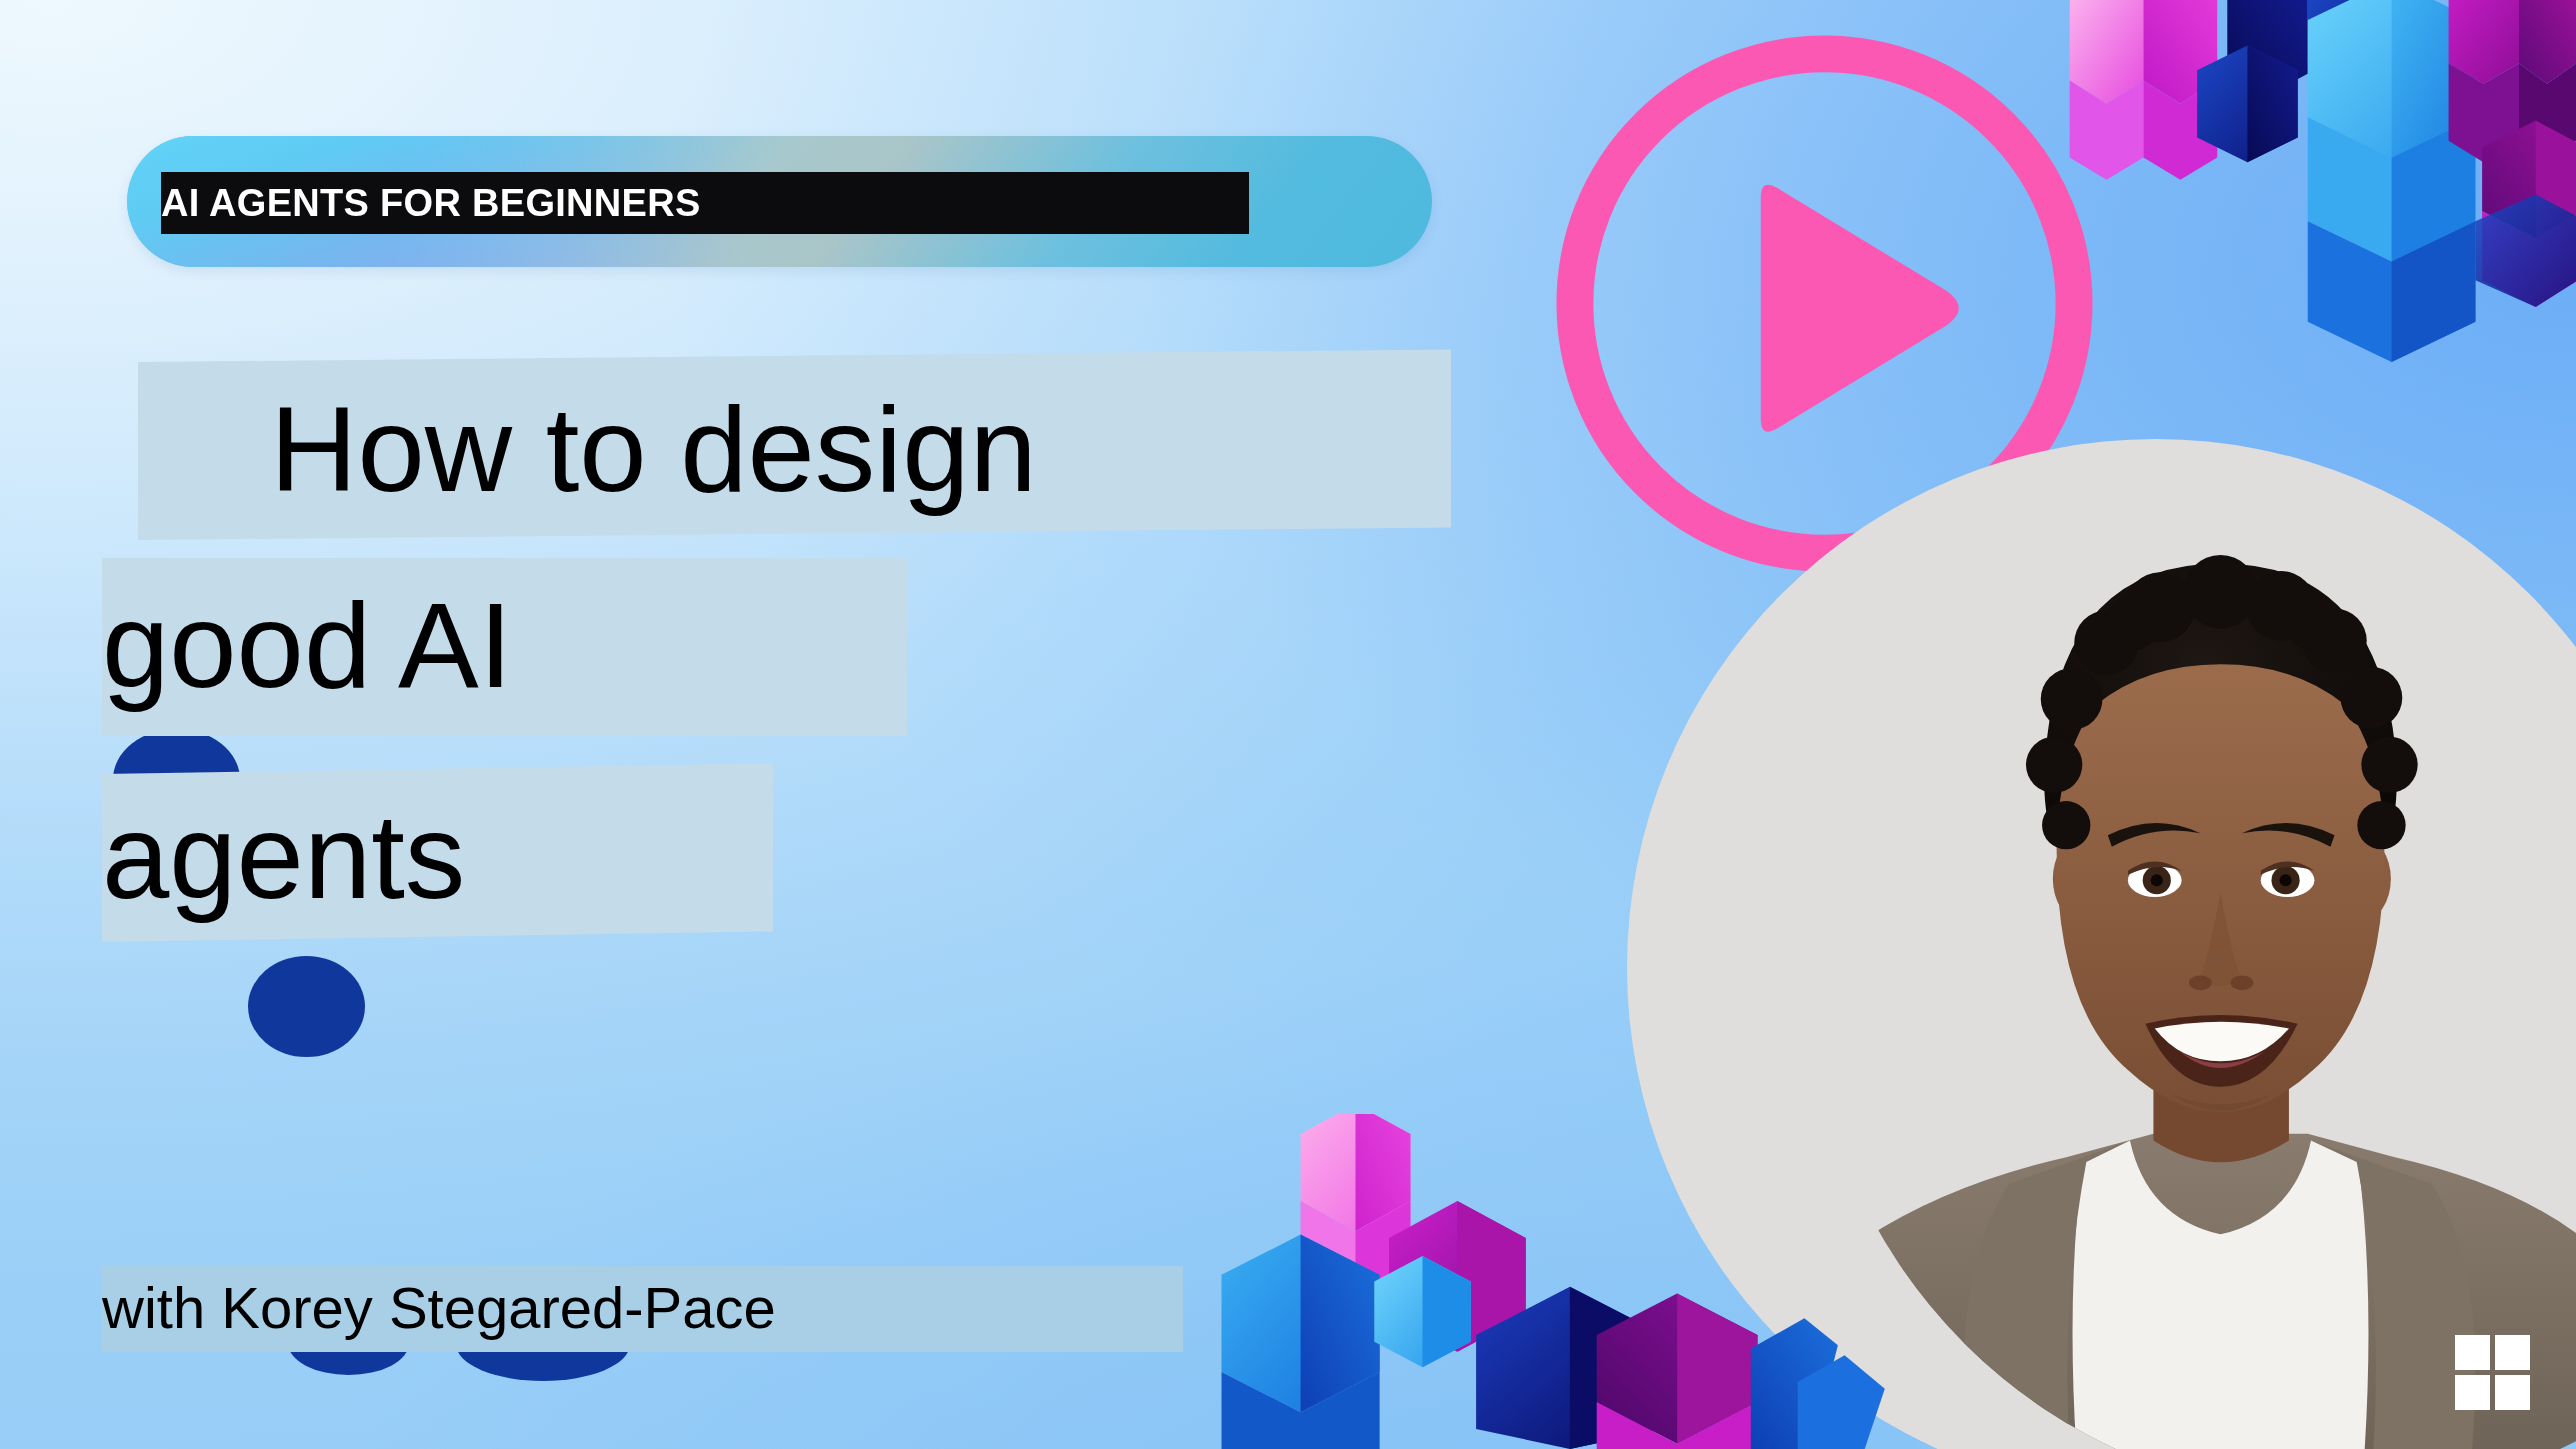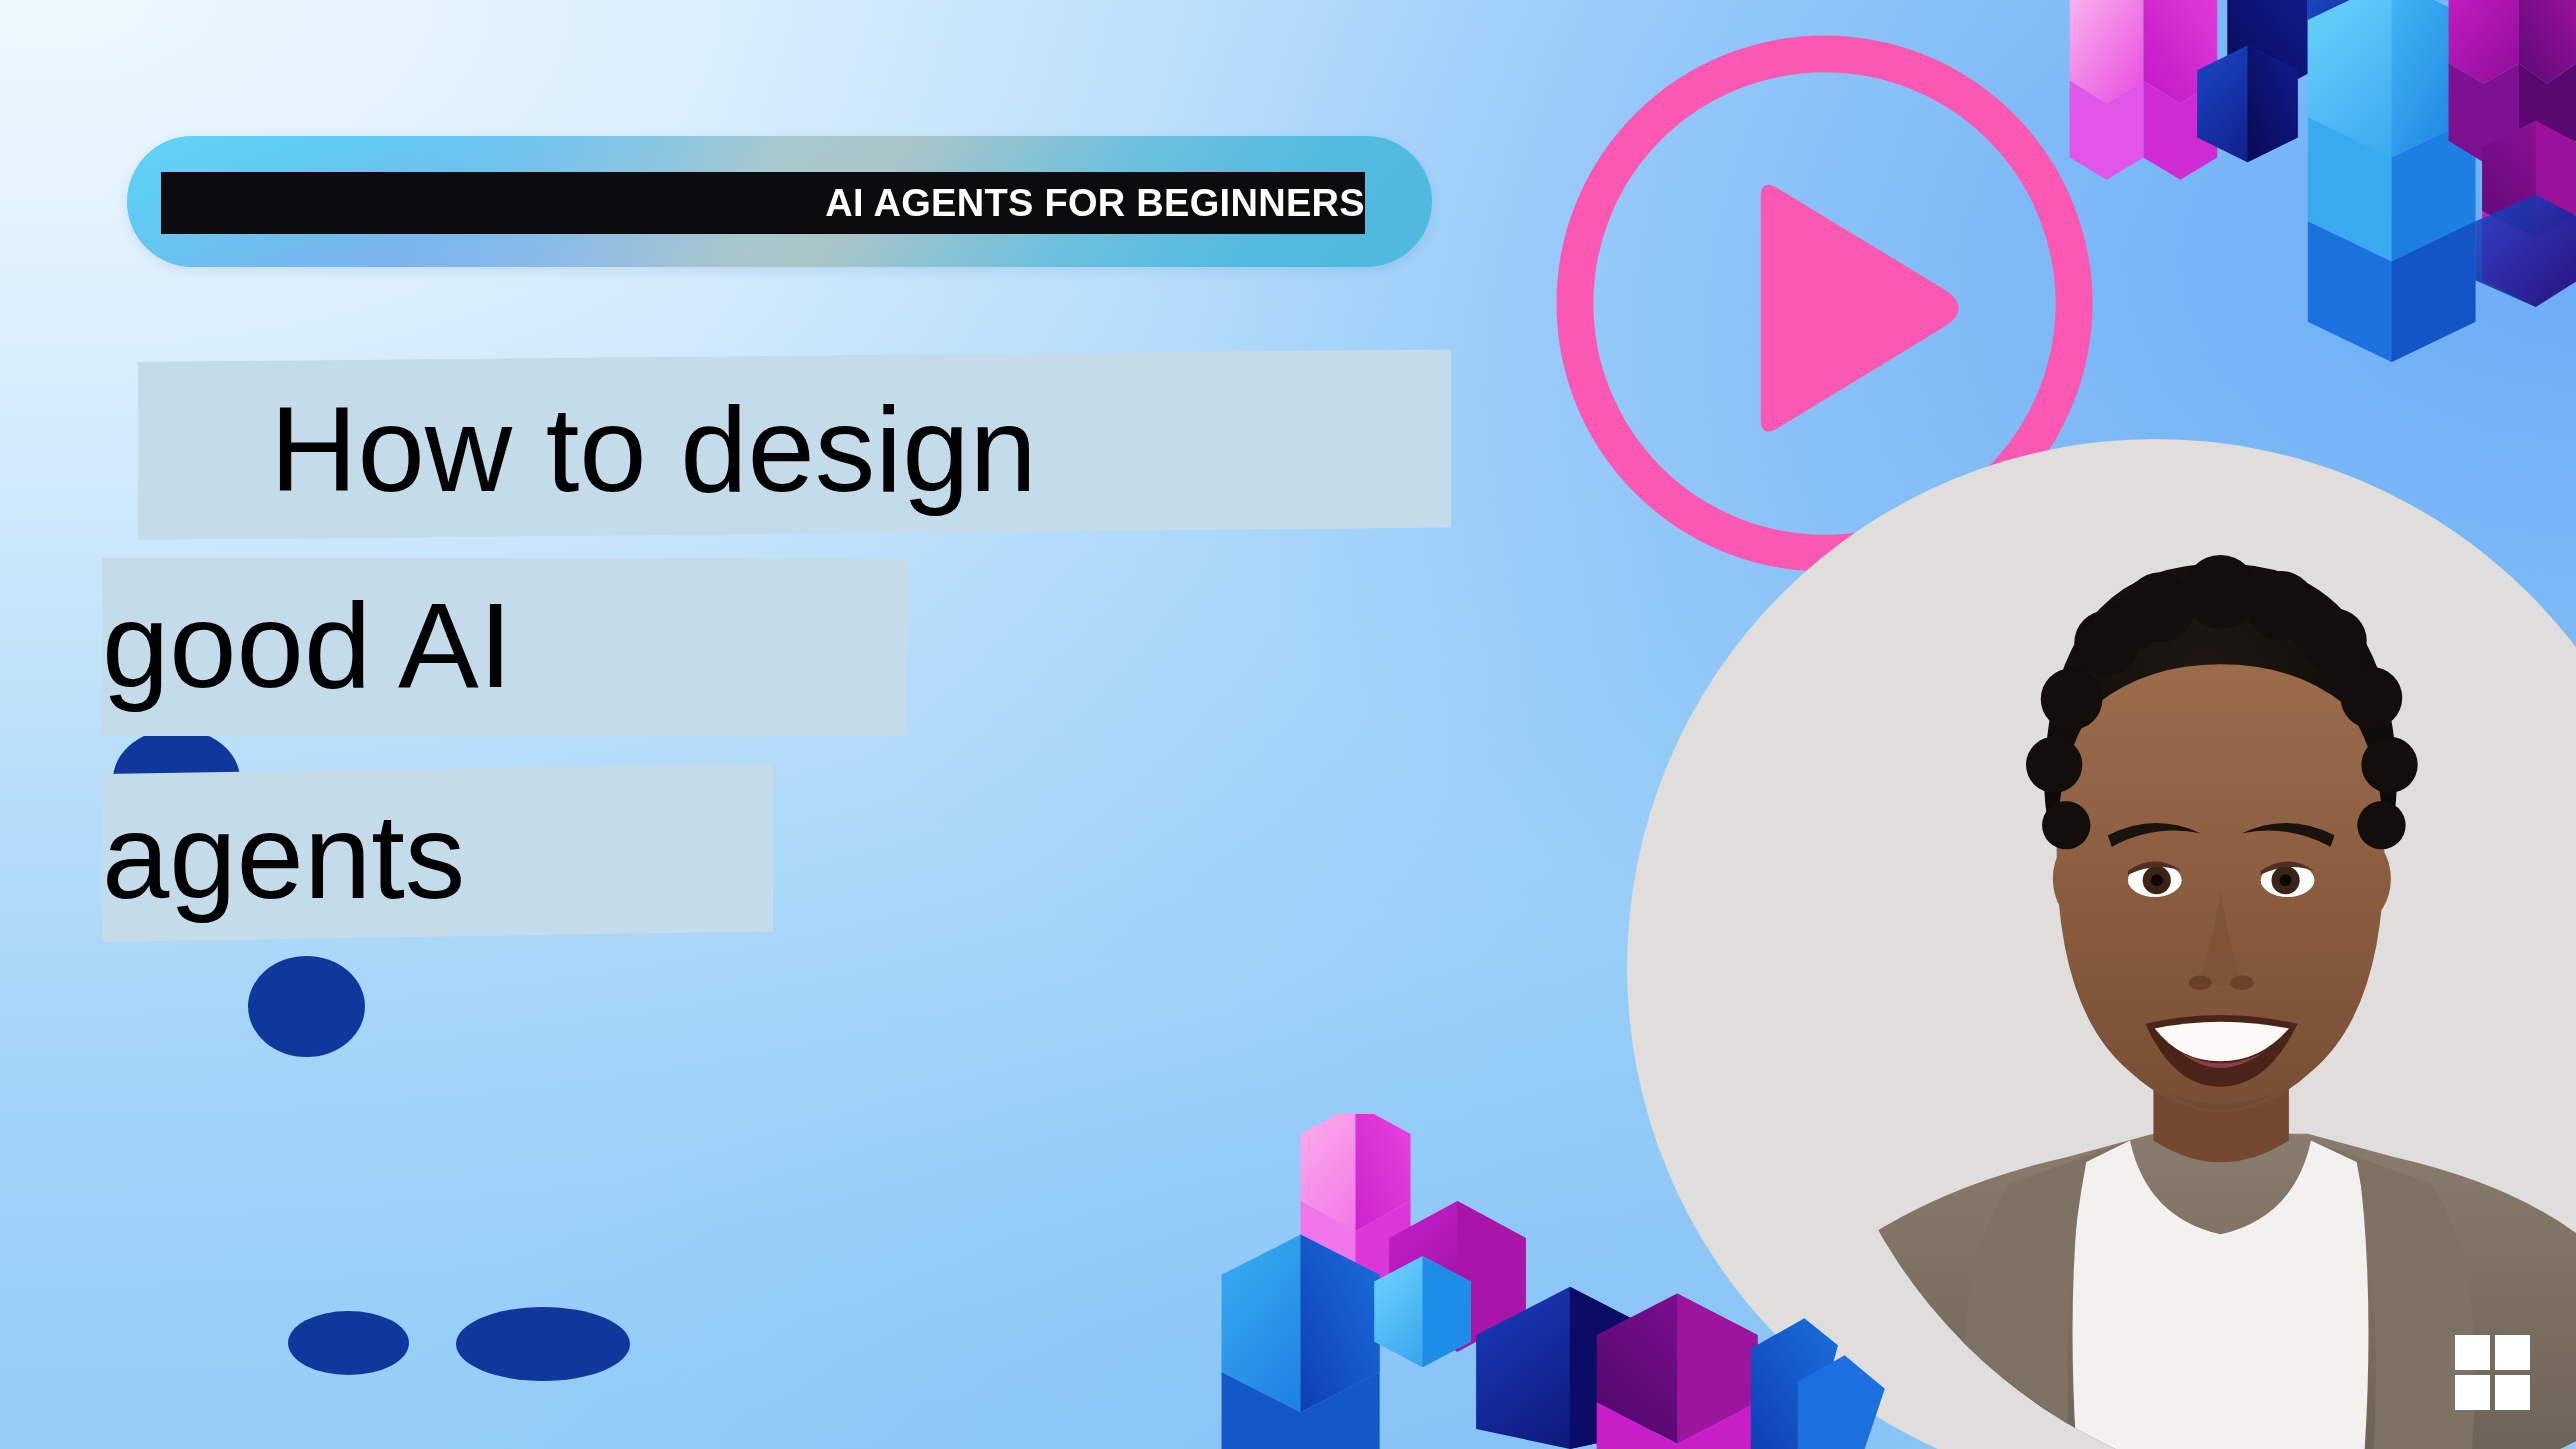--- a/index.html
+++ b/index.html
@@ -56,23 +56,23 @@
     content:"";
     position:absolute; left:0; top:0; width:55%; height:100%;
     border-radius:66px 0 0 66px;
     background:linear-gradient(160deg,
         #63D3F7 0%, #5FCBF3 22%, #74B8EE 48%, #8FA9EE 74%, #9AA7F0 100%);
     -webkit-mask-image:linear-gradient(100deg, #000 0%, #000 38%, rgba(0,0,0,0) 86%);
             mask-image:linear-gradient(100deg, #000 0%, #000 38%, rgba(0,0,0,0) 86%);
   }
   #badge-bar {
     position:absolute; left:34px; top:36px;
-    width:1204px; height:62px;
+    width:1088px; height:62px;
     background:#0C0C0E;
-    display:flex; align-items:center; justify-content:flex-end;
+    display:flex; align-items:center; justify-content:flex-start;
   }
   #badge-label {
     color:#FFFFFF;
     font-size:38px;
     font-weight:700;
     letter-spacing:0.3px;
     line-height:1;
     white-space:nowrap;
     font-family:"Liberation Sans", sans-serif;
   }
@@ -483,20 +483,24 @@
       <span class="title-text">good AI</span>
     </div>
 
     <div class="title-line" id="line3">
       <div class="title-hl"></div>
       <span class="title-text">agents</span>
     </div>
 
   </div>
 
+  <div id="subtitle-line">
+    <div id="subtitle-hl"></div>
+    <span id="subtitle-text">with Korey Stegared-Pace</span>
+  </div>
 
   <div id="ms-logo">
     <span></span>
     <span></span>
     <span></span>
     <span></span>
   </div>
 
 </div>
 

